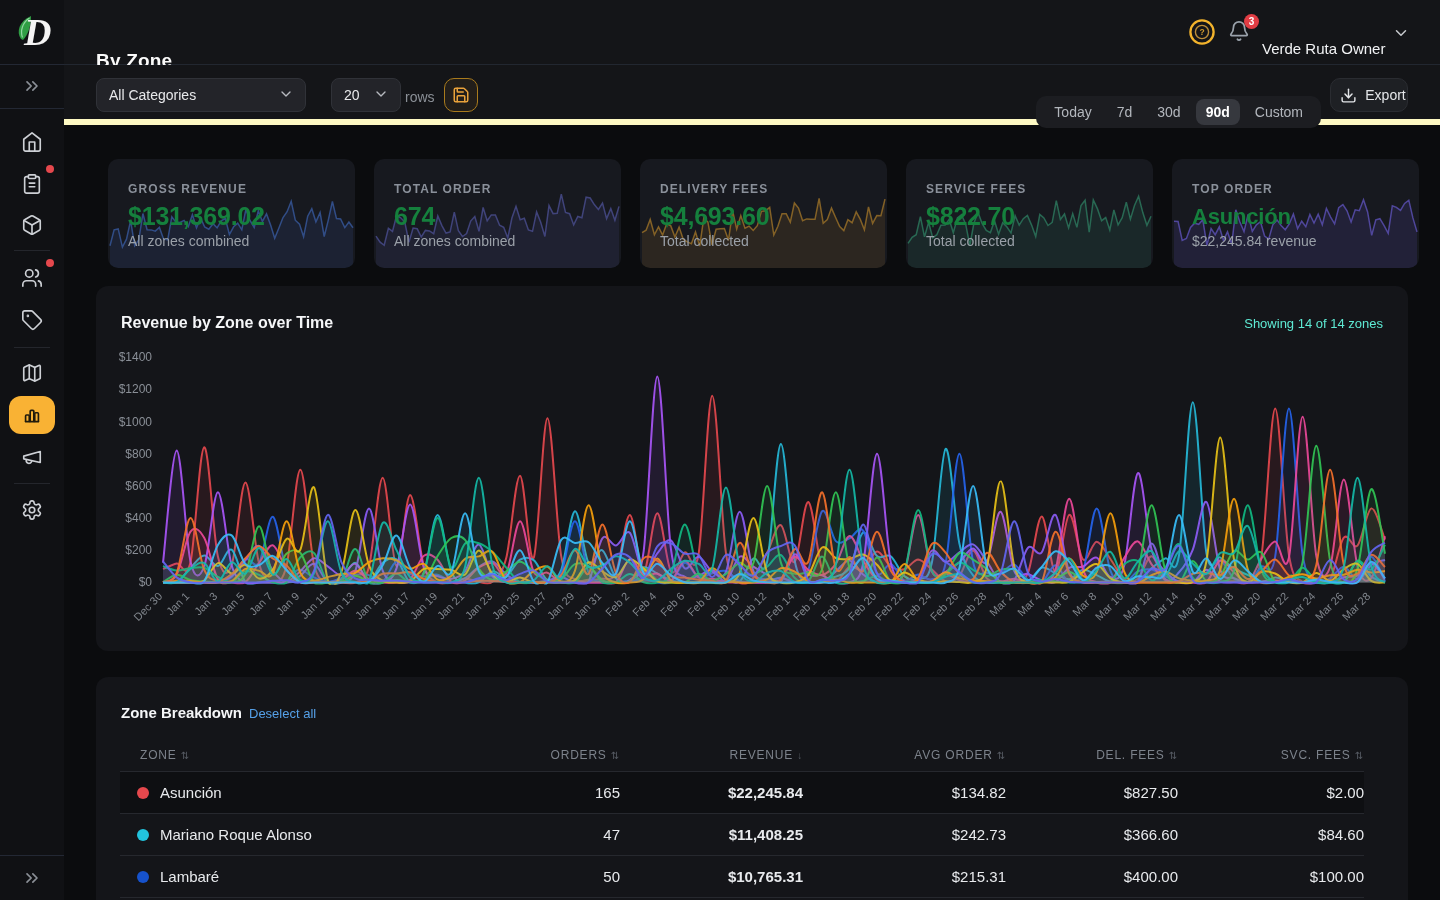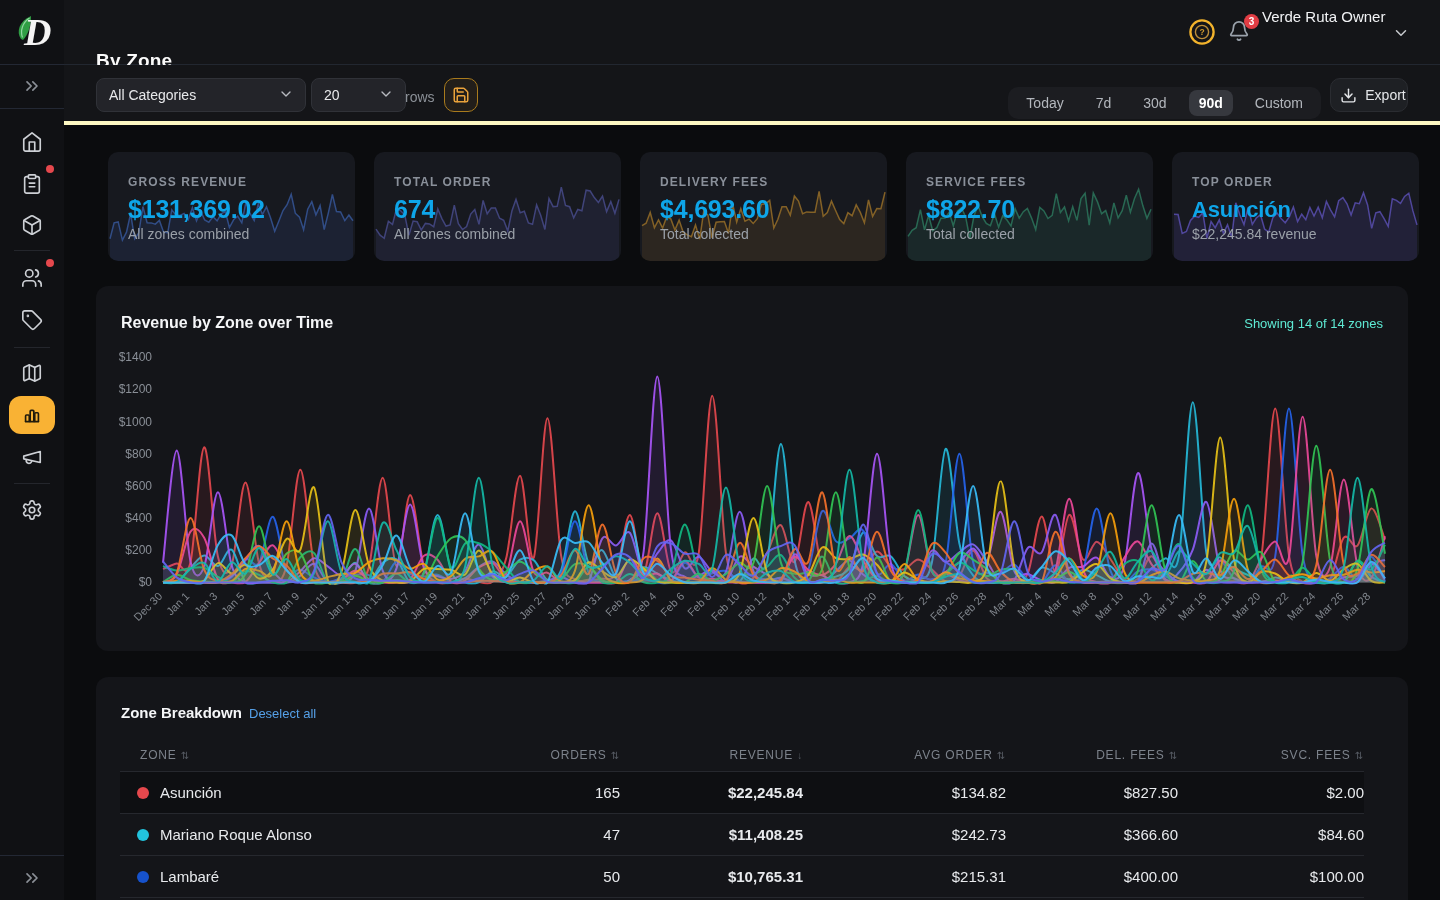--- a/index.html
+++ b/index.html
@@ -9,40 +9,40 @@
 .sb-sep { position:absolute; left:14px; width:36px; height:1px; background:#24262c; }
 .sb-sep.full { left:0; width:64px; background:#232834; }
 .sb-item { position:absolute; left:0; width:64px; height:40px; display:flex; align-items:center; justify-content:center; color:#cdd0d5; }
 .sb-active { position:absolute; left:9px; width:46px; height:38px; background:#f9b234; border-radius:12px; display:flex; align-items:center; justify-content:center; color:#201a0c; }
 .sb-dot { position:absolute; width:8px; height:8px; border-radius:50%; background:#e5484d; }
 .topbar { position:fixed; left:64px; top:0; width:1376px; height:65px; background:#141518; border-bottom:1px solid #222730; z-index:5; }
 .topbar h1 { position:absolute; left:32px; top:22px; font-size:19px; font-weight:bold; color:#fafafa; letter-spacing:0.2px;margin-top:28px; }
 .tb-right { position:absolute; left:0; top:0; width:1376px; height:64px; }
 .help-pos { position:absolute; left:1124px; top:18px; }
 .bell-pos { position:absolute; left:1164px; top:20px; }
-.uname-pos { position:absolute; left:1198px; top:8px; }
+.uname-pos { position:absolute; left:1198px; top:40px; }
 .chev-pos { position:absolute; left:1328px; top:24px; }
 .bell-wrap { position:relative; width:24px; height:24px; color:#9aa2ab; }
 .badge { position:absolute; top:-6px; right:-7px; min-width:15px; height:15px; background:#e23d44; border-radius:8px; color:#fff; font-size:10px; font-weight:bold; display:flex; align-items:center; justify-content:center; padding:0 3px; }
 .uname { color:#f2f3f5; font-size:15px; }
-.toolbar { position:fixed; left:64px; top:65px; width:1376px; height:60px; background:#141518; border-bottom:4px solid #fef9c3; z-index:5; }
+.toolbar { position:fixed; left:64px; top:65px; width:1376px; height:60px; background:#141518; border-bottom:6px solid #fef9c3; z-index:5; }
 .sel { position:absolute; top:13px; height:34px; background:#232429; border:1px solid #303238; border-radius:8px; color:#e8e9eb; font-size:14px; display:flex; align-items:center; padding:0 12px; }
 .sel .cv { position:absolute; right:11px; color:#b7bac0; }
 .rows-lab { position:absolute; left:341px; top:24px; color:#8b9097; font-size:14px; }
 .save-btn { position:absolute; left:380px; top:13px; width:34px; height:34px; border:1px solid #a97b1d; background:rgba(233,162,59,0.07); border-radius:10px; color:#e9a23b; display:flex; align-items:center; justify-content:center; }
-.seg { position:absolute; right:119px; top:22px; height:32px; background:#1c1d21; border-radius:10px; display:flex; align-items:center; padding:0 8px; gap:12px; }
+.seg { position:absolute; right:119px; top:31px; height:32px; background:#1c1d21; border-radius:10px; display:flex; align-items:center; padding:0 8px; gap:5px; }
 .seg span { color:#b3b7bd; font-size:14px; padding:5px 10px; }
 .seg .on { background:#36383e; border-radius:8px; color:#ffffff; font-weight:bold; }
 .export { position:absolute; right:32px; top:13px; height:34px; width:78px; background:#1e2024; border:1px solid #2a2c31; border-radius:10px; color:#e4e6e9; font-size:14px; display:flex; align-items:center; justify-content:center; gap:8px;padding-left:8px; }
 .content { position:absolute; left:64px; top:125px; width:1376px; height:775px; background:#0b0c0e; }
-.cards { position:absolute; left:32px; top:27px; display:flex; gap:19px;padding-left:12px; }
+.cards { position:absolute; left:32px; top:34px; display:flex; gap:19px;padding-left:12px; }
 .card { position:relative; width:247px; height:109px; background:#17191f; border-radius:10px; overflow:hidden; }
 .card svg.spark { position:absolute; left:0; bottom:0; }
 .card .lab { position:absolute; left:20px; top:23px; font-size:12px; font-weight:bold; color:#8a909a; letter-spacing:1.1px; }
-.card .val { position:absolute; left:20px; top:43px; font-size:25px; font-weight:bold; color:#0ea5e9; letter-spacing:-0.2px; }
+.card .val { position:absolute; left:20px; top:43px; font-size:25px; font-weight:bold; color:#15803d; letter-spacing:-0.2px; }
 .card .sub { position:absolute; left:20px; top:74px; font-size:14px; color:#9aa0a8; }
 .chart-card { position:absolute; left:32px; top:161px; width:1312px; height:365px; background:#141519; border-radius:12px; }
 .chart-card .title { position:absolute; left:25px; top:28px; font-size:16px; font-weight:bold; color:#f5f6f8; }
 .chart-card .showing { position:absolute; right:25px; top:30px; font-size:13px; color:#5eead4; }
 .table-card { position:absolute; left:32px; top:552px; width:1312px; height:300px; background:#141519; border-radius:12px 12px 0 0; }
 .table-card .title { position:absolute; left:25px; top:27px; font-size:15px; font-weight:bold; color:#f5f6f8; }
 .table-card .desel { position:absolute; left:153px; top:29px; font-size:13px; color:#55a0e8; }
 table.zt { position:absolute; left:24px; top:62px; width:1244px; border-collapse:collapse; font-size:15px; }
 table.zt th { font-size:12px; font-weight:normal; color:#7c828b; letter-spacing:0.8px; text-align:right; padding:9px 0 9px 0; }
 table.zt th:first-child { text-align:left; padding-left:20px; }
@@ -271,21 +271,21 @@
     <div class="uname-pos"><span class="uname">Verde Ruta Owner</span></div>
     <div class="chev-pos" style="color:#c6c9cd;"><svg width="18" height="18" viewBox="0 0 24 24" fill="none" stroke="currentColor" stroke-width="2" stroke-linecap="round" stroke-linejoin="round">
           <path d="m6 9 6 6 6-6"></path>
         </svg></div>
   </div>
 </div>
 <div class="toolbar">
   <div class="sel" style="left:32px; width:210px;">All Categories<span class="cv"><svg width="16" height="16" viewBox="0 0 24 24" fill="none" stroke="currentColor" stroke-width="2" stroke-linecap="round" stroke-linejoin="round">
           <path d="m6 9 6 6 6-6"></path>
         </svg></span></div>
-  <div class="sel" style="left:247px; width:95px;">20<span class="cv"><svg width="16" height="16" viewBox="0 0 24 24" fill="none" stroke="currentColor" stroke-width="2" stroke-linecap="round" stroke-linejoin="round">
+  <div class="sel" style="left:267px; width:70px;">20<span class="cv"><svg width="16" height="16" viewBox="0 0 24 24" fill="none" stroke="currentColor" stroke-width="2" stroke-linecap="round" stroke-linejoin="round">
           <path d="m6 9 6 6 6-6"></path>
         </svg></span></div>
   <div class="rows-lab">rows</div>
   <div class="save-btn">
       <svg width="18" height="18" viewBox="0 0 24 24" fill="none" stroke="currentColor" stroke-width="2" stroke-linecap="round" stroke-linejoin="round">
         <path d="M15.2 3a2 2 0 0 1 1.4.6l3.8 3.8a2 2 0 0 1 .6 1.4V19a2 2 0 0 1-2 2H5a2 2 0 0 1-2-2V5a2 2 0 0 1 2-2z"></path>
         <path d="M17 21v-7a1 1 0 0 0-1-1H8a1 1 0 0 0-1 1v7"></path>
         <path d="M7 3v4a1 1 0 0 0 1 1h7"></path>
       </svg>
     </div>

